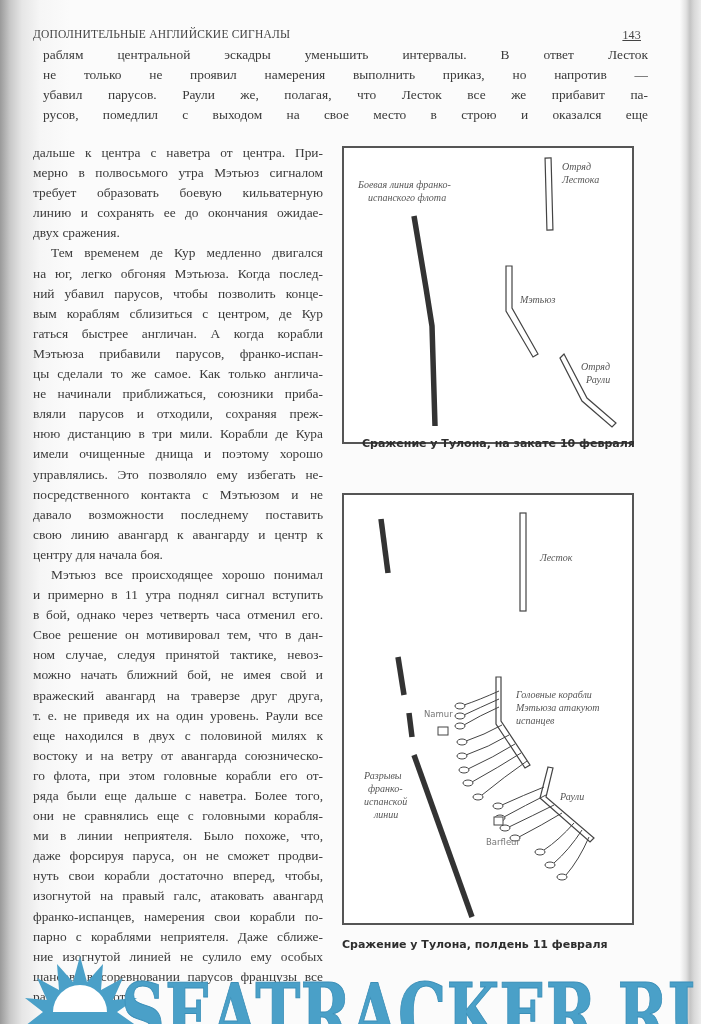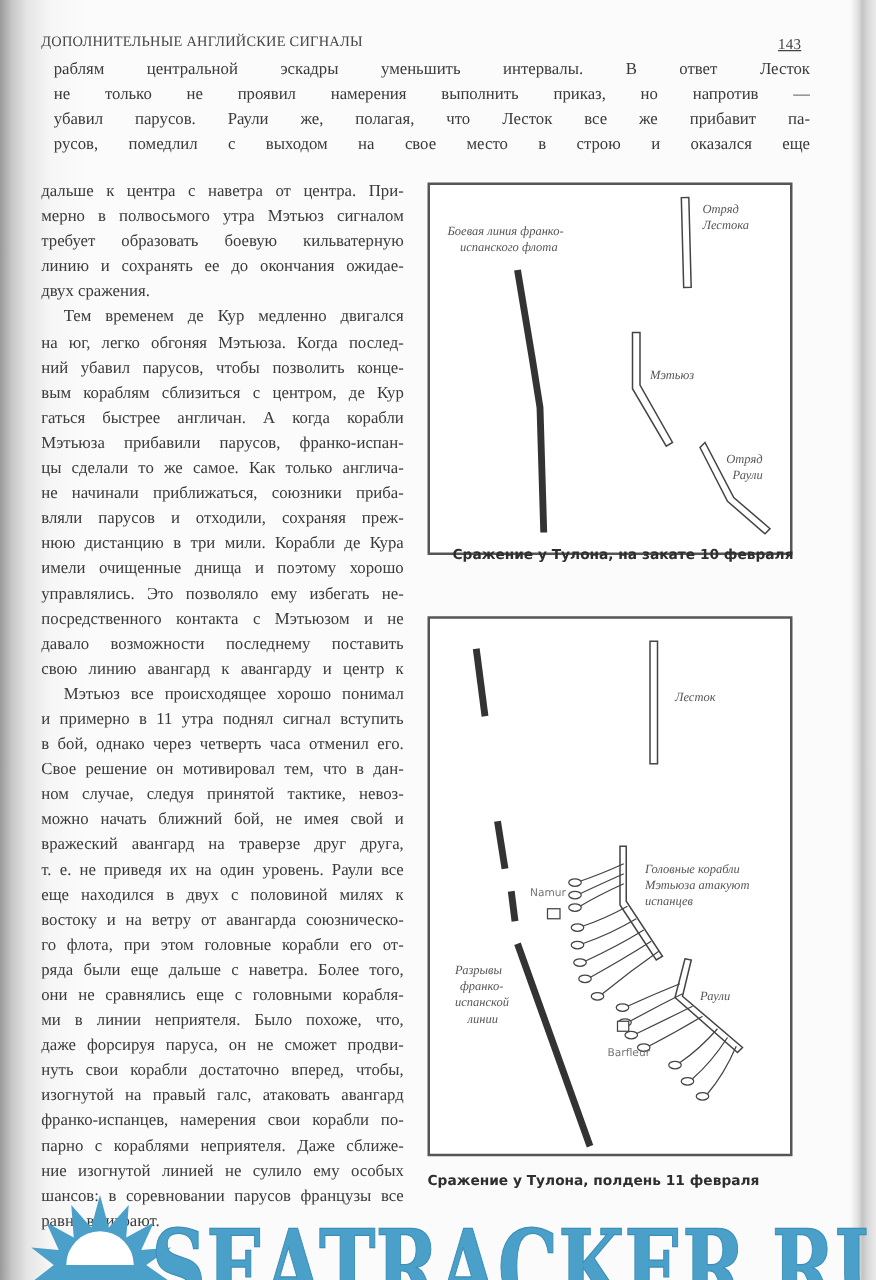--- a/index.html
+++ b/index.html
@@ -72,20 +72,21 @@
       <span class="line">Мэтьюза прибавили парусов, франко-испан-</span>
       <span class="line">цы сделали то же самое. Как только англича-</span>
       <span class="line">не начинали приближаться, союзники приба-</span>
       <span class="line">вляли парусов и отходили, сохраняя преж-</span>
       <span class="line">нюю дистанцию в три мили. Корабли де Кура</span>
       <span class="line">имели очищенные днища и поэтому хорошо</span>
       <span class="line">управлялись. Это позволяло ему избегать не-</span>
       <span class="line">посредственного контакта с Мэтьюзом и не</span>
       <span class="line">давало возможности последнему поставить</span>
       <span class="line">свою линию авангард к авангарду и центр к</span>
+      <span class="line last">центру для начала боя.</span>
       <span class="line indent">Мэтьюз все происходящее хорошо понимал</span>
       <span class="line">и примерно в 11 утра поднял сигнал вступить</span>
       <span class="line">в бой, однако через четверть часа отменил его.</span>
       <span class="line">Свое решение он мотивировал тем, что в дан-</span>
       <span class="line">ном случае, следуя принятой тактике, невоз-</span>
       <span class="line">можно начать ближний бой, не имея свой и</span>
       <span class="line">вражеский авангард на траверзе друг друга,</span>
       <span class="line">т. е. не приведя их на один уровень. Раули все</span>
       <span class="line">еще находился в двух с половиной милях к</span>
       <span class="line">востоку и на ветру от авангарда союзническо-</span>

